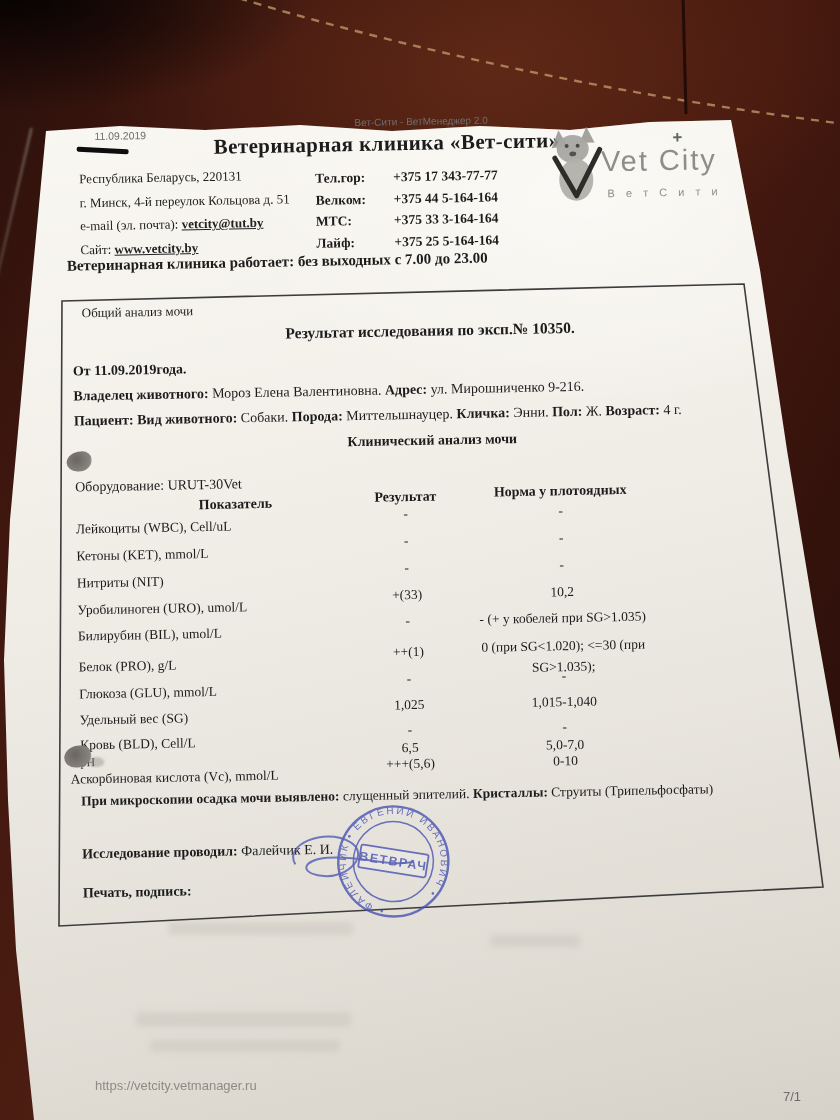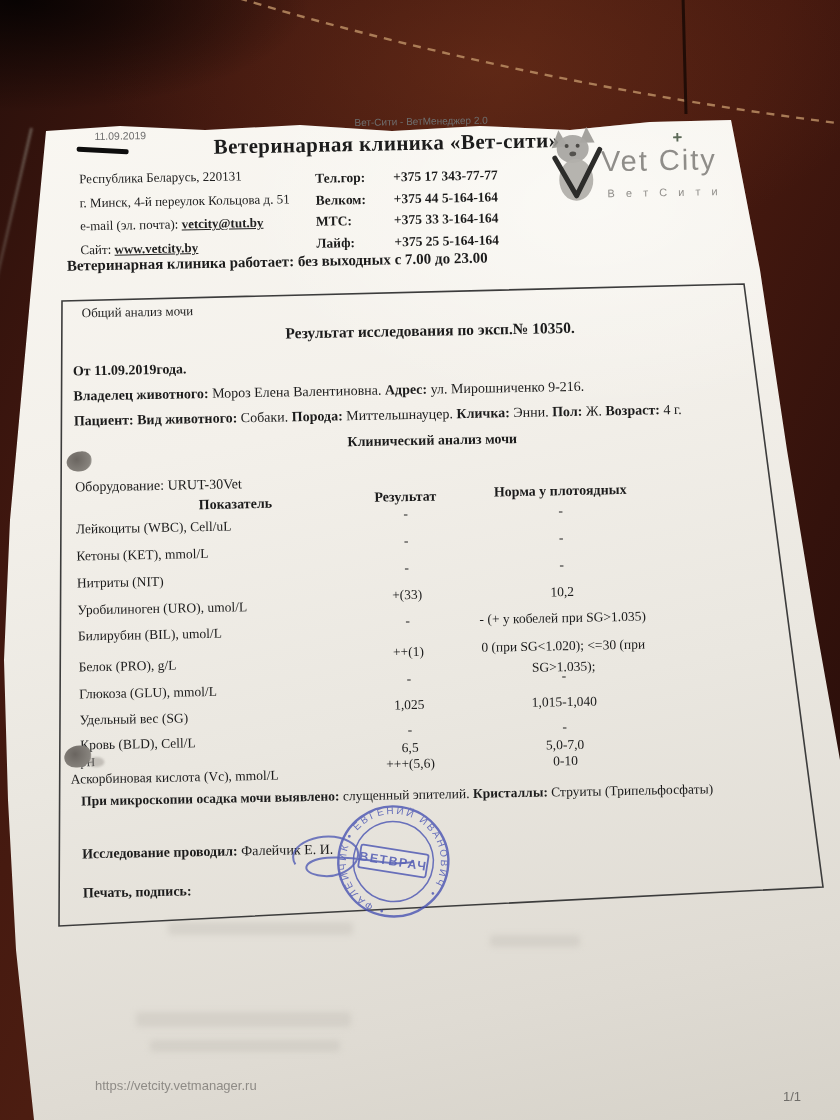--- a/index.html
+++ b/index.html
@@ -226,15 +226,15 @@
           <textPath href="#ringpath" startOffset="2">• ФАЛЕЙЧИК • ЕВГЕНИЙ ИВАНОВИЧ •</textPath>
         </text>
         <rect x="94" y="83" width="68" height="23" fill="rgba(250,250,255,.25)" stroke="#4752b2" stroke-width="1.8" rx="2"></rect>
         <text x="128" y="99" text-anchor="middle" font-family="Liberation Sans, sans-serif" font-weight="bold" font-size="12.5" letter-spacing="1.5" fill="#4752b2">ВЕТВРАЧ</text>
       </g>
       <path d="M 30,96 C 18,76 60,60 84,74 C 106,86 84,112 56,108 C 34,105 36,92 62,90 C 96,88 120,100 148,96" fill="none" stroke="#4752b2" stroke-width="2" opacity="0.85"></path>
     </svg>
   </div>
 
   <div class="foot" style="left:95px;top:1078px;">https://vetcity.vetmanager.ru</div>
-  <div class="foot" style="left:783px;top:1089px;color:#6f6d69;">1/1</div>
+  <div class="foot" style="left:783px;top:1089px;color:#6f6d69;">7/1</div>
 
 </div>
 
 </body></html>

